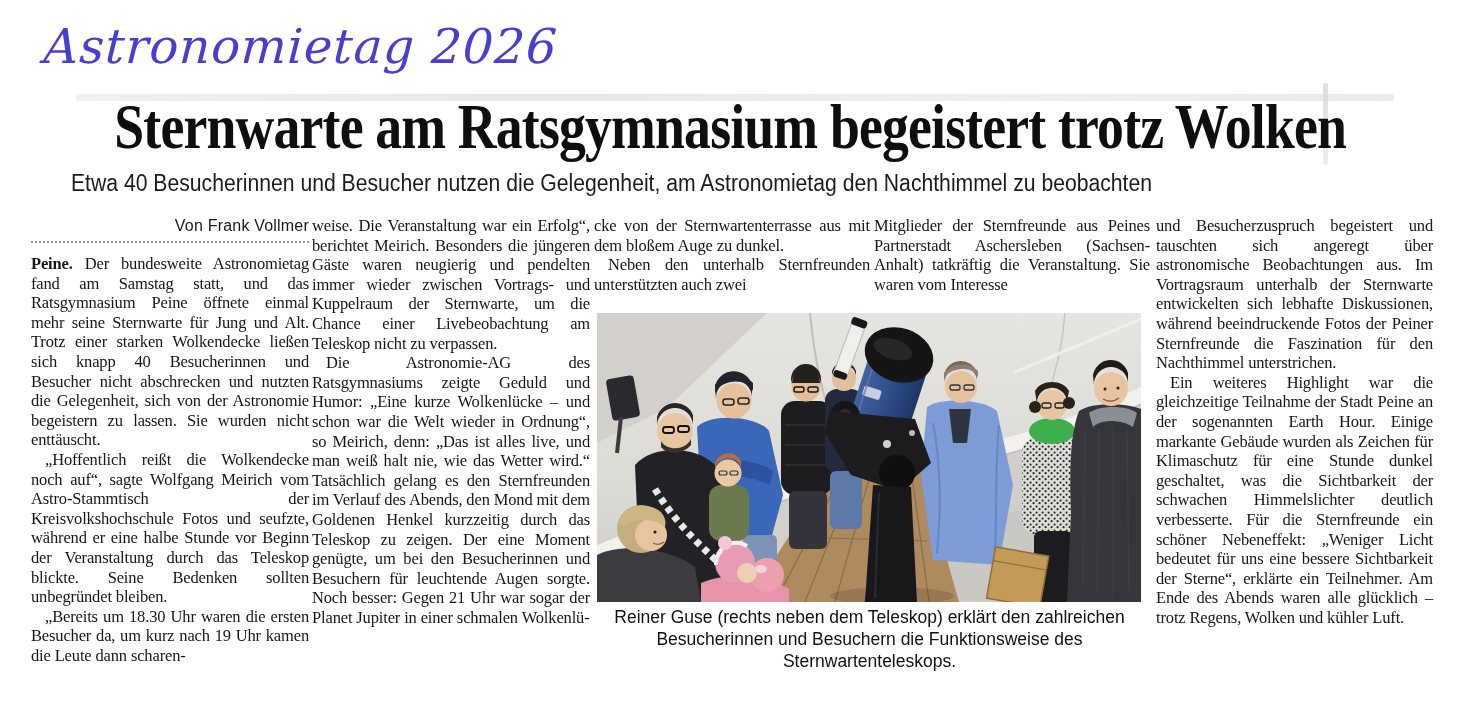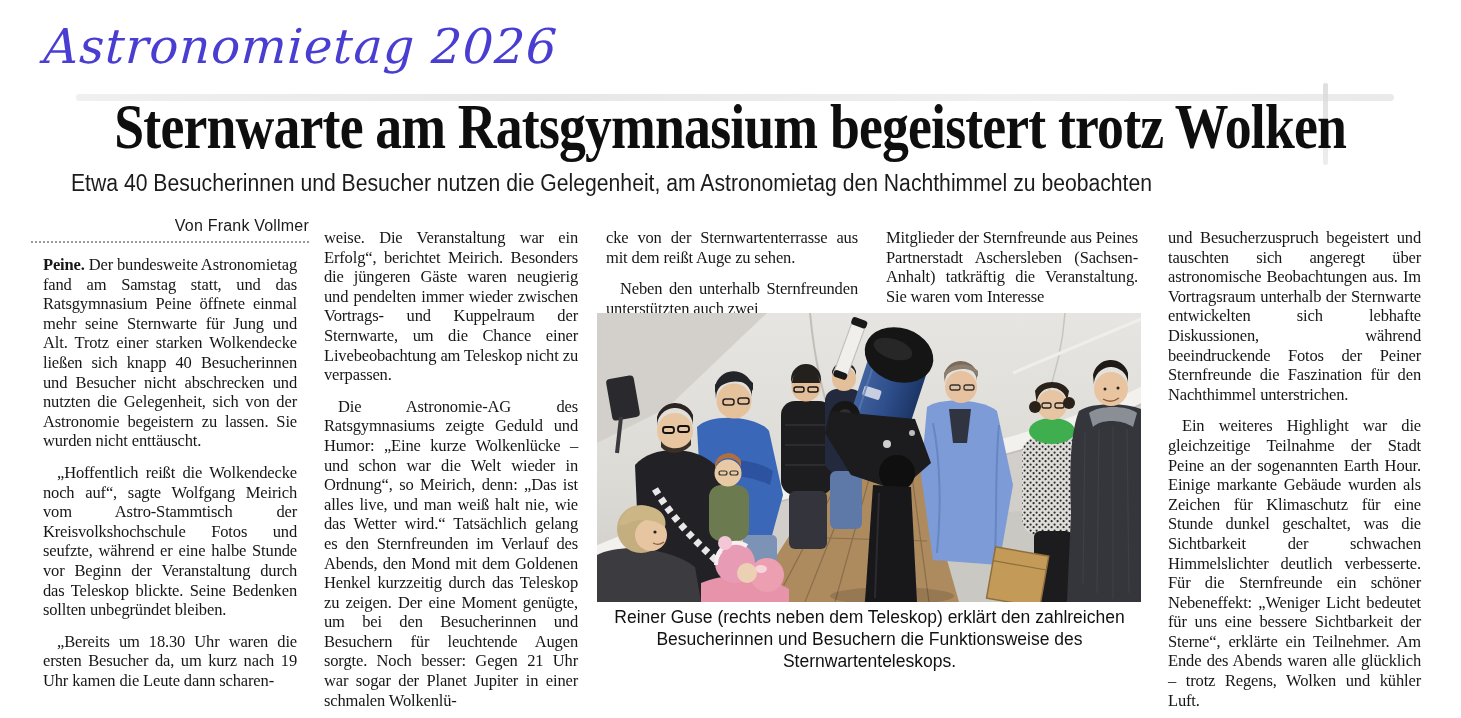--- a/index.html
+++ b/index.html
@@ -57,21 +57,21 @@
     transform:scaleX(0.92);
     white-space:nowrap;
   }
   
   .col{
     position:absolute;top:216px;width:278px;
     font-size:16.5px;line-height:19.6px;
     text-align:justify;
     letter-spacing:-0.15px;
   }
-  .col p{margin:12px;}
+  .col p{margin:0;}
   .col p.indent{text-indent:14px;}
   .col .lead{font-weight:700;}
   .c1{left:31px;}
   .c2{left:312px;}
   .c3{left:594px;width:276px;}
   .c4{left:874px;width:276px;}
   .c5{left:1156px;width:277px;}
   .byline{
     font-family:"Liberation Sans", sans-serif;
     font-size:16px;line-height:19px;
@@ -126,21 +126,21 @@
     <p class="indent">„Hoffentlich reißt die Wolkendecke noch auf“, sagte Wolfgang Meirich vom Astro-Stammtisch der Kreisvolkshochschule Fotos und seufzte, während er eine halbe Stunde vor Beginn der Veranstaltung durch das Teleskop blickte. Seine Bedenken sollten unbegründet bleiben.</p>
     <p class="indent">„Bereits um 18.30 Uhr waren die ersten Besucher da, um kurz nach 19 Uhr kamen die Leute dann scharen-</p>
   </div>
 
   <div class="col c2">
     <p>weise. Die Veranstaltung war ein Erfolg“, berichtet Meirich. Besonders die jüngeren Gäste waren neugierig und pendelten immer wieder zwischen Vortrags- und Kuppelraum der Sternwarte, um die Chance einer Livebeobachtung am Teleskop nicht zu verpassen.</p>
     <p class="indent">Die Astronomie-AG des Ratsgymnasiums zeigte Geduld und Humor: „Eine kurze Wolkenlücke – und schon war die Welt wieder in Ordnung“, so Meirich, denn: „Das ist alles live, und man weiß halt nie, wie das Wetter wird.“ Tatsächlich gelang es den Sternfreunden im Verlauf des Abends, den Mond mit dem Goldenen Henkel kurzzeitig durch das Teleskop zu zeigen. Der eine Moment genügte, um bei den Besucherinnen und Besuchern für leuchtende Augen sorgte. Noch besser: Gegen 21 Uhr war sogar der Planet Jupiter in einer schmalen Wolkenlü-</p>
   </div>
 
   <div class="col c3">
-    <p>cke von der Sternwartenterrasse aus mit dem reißt Auge zu sehen.</p>
+    <p>cke von der Sternwartenterrasse aus mit dem bloßem Auge zu dunkel.</p>
     <p class="indent">Neben den unterhalb Sternfreunden unterstützten auch zwei</p>
   </div>
 
   <div class="col c4">
     <p>Mitglieder der Sternfreunde aus Peines Partnerstadt Aschersleben (Sachsen-Anhalt) tatkräftig die Veranstaltung. Sie waren vom Interesse</p>
   </div>
 
   <div class="col c5">
     <p>und Besucherzuspruch begeistert und tauschten sich angeregt über astronomische Beobachtungen aus. Im Vortragsraum unterhalb der Sternwarte entwickelten sich lebhafte Diskussionen, während beeindruckende Fotos der Peiner Sternfreunde die Faszination für den Nachthimmel unterstrichen.</p>
     <p class="indent">Ein weiteres Highlight war die gleichzeitige Teilnahme der Stadt Peine an der sogenannten Earth Hour. Einige markante Gebäude wurden als Zeichen für Klimaschutz für eine Stunde dunkel geschaltet, was die Sichtbarkeit der schwachen Himmelslichter deutlich verbesserte. Für die Sternfreunde ein schöner Nebeneffekt: „Weniger Licht bedeutet für uns eine bessere Sichtbarkeit der Sterne“, erklärte ein Teilnehmer. Am Ende des Abends waren alle glücklich – trotz Regens, Wolken und kühler Luft.</p>

